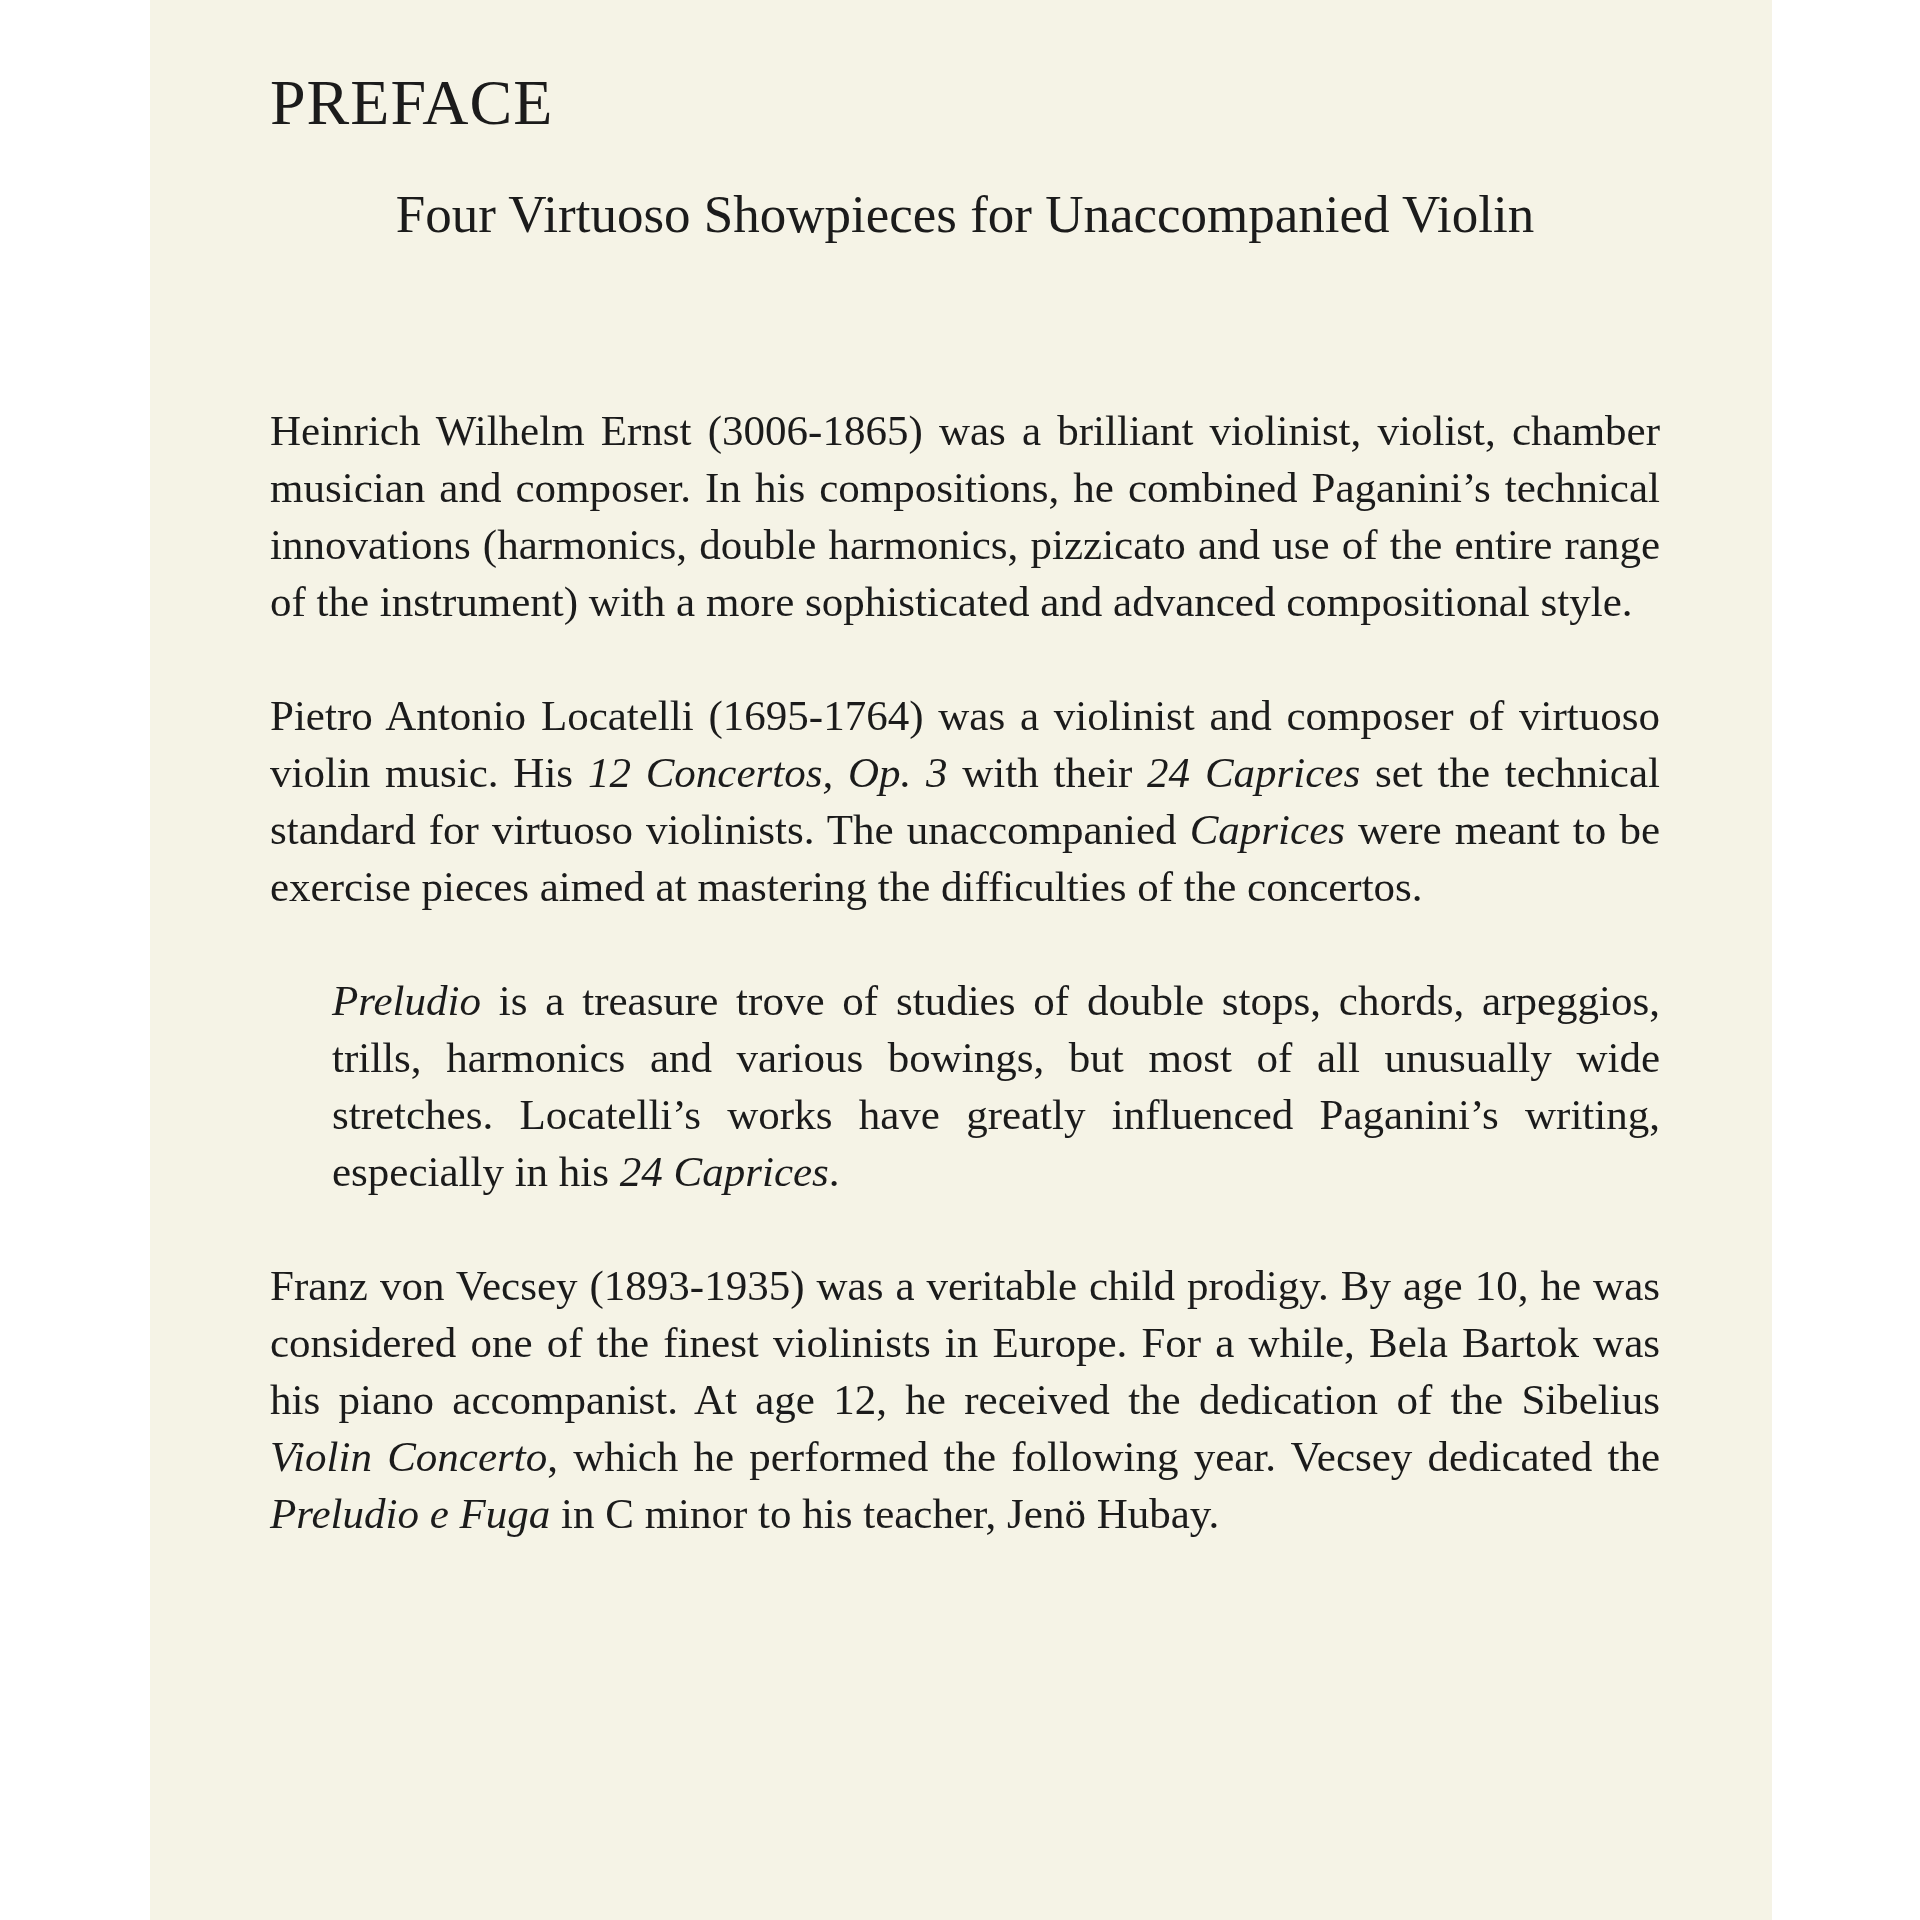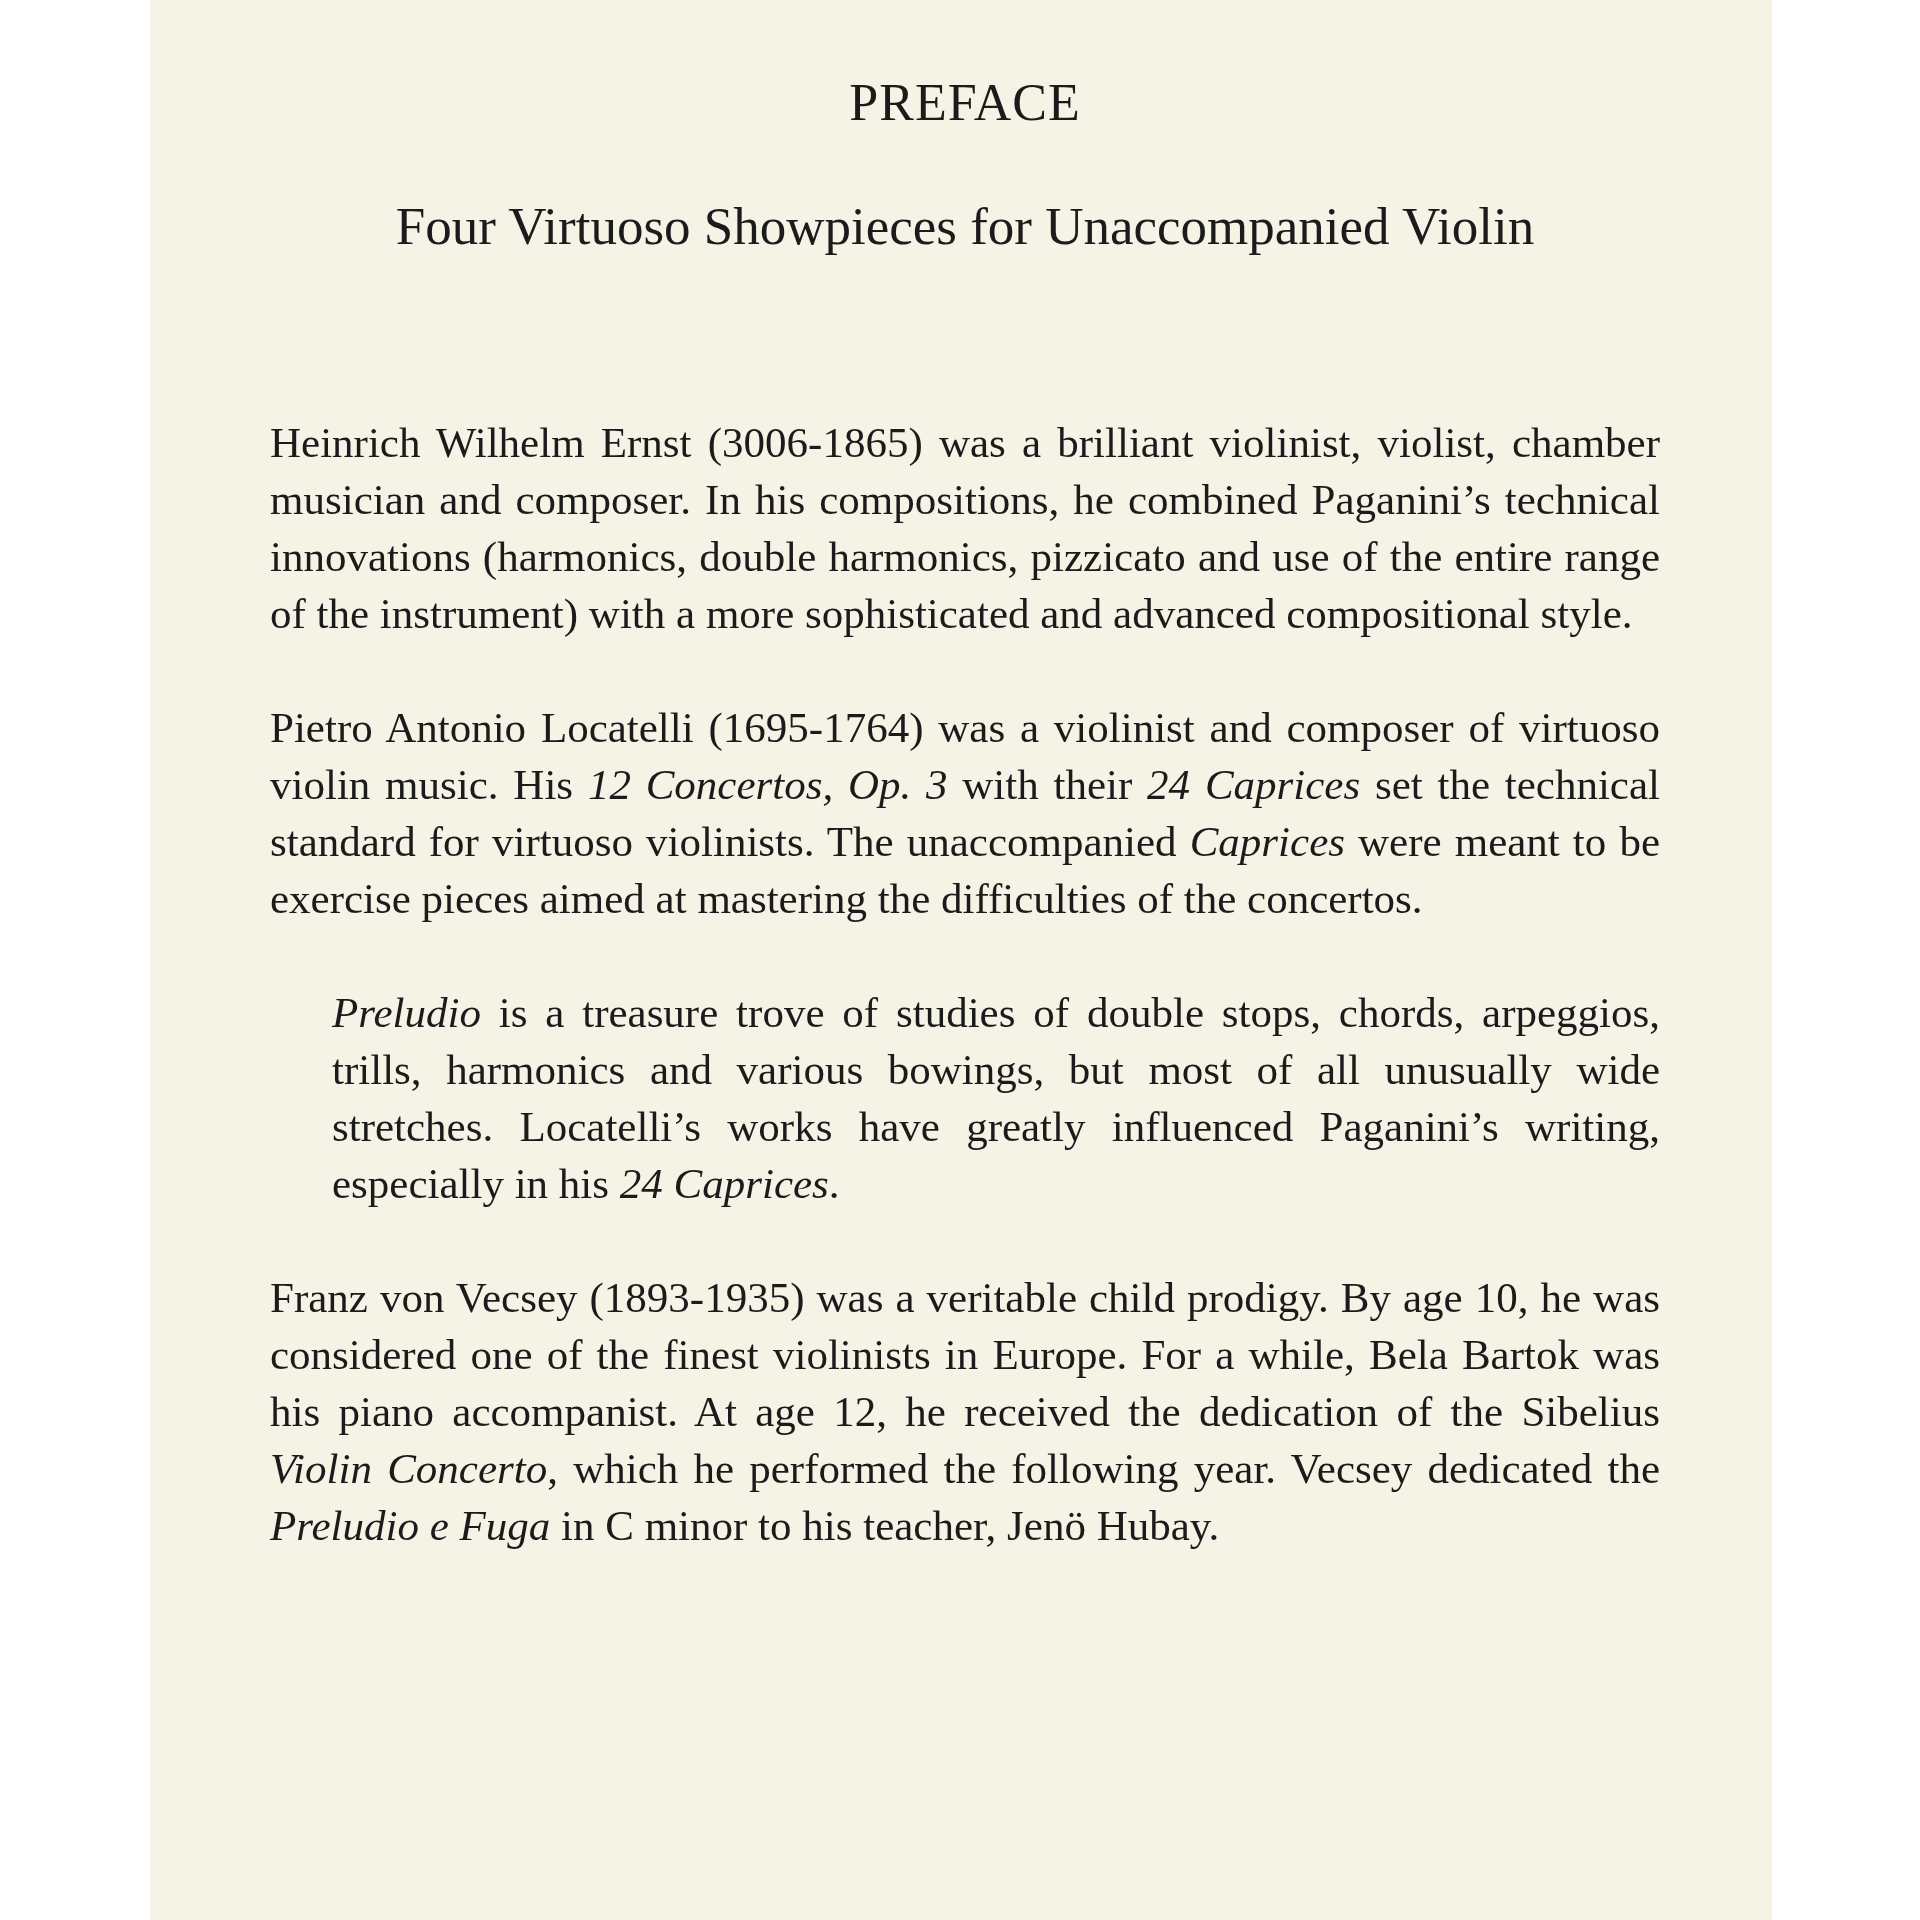--- a/index.html
+++ b/index.html
@@ -21,32 +21,31 @@
     top: 0;
     width: 1622px;
     height: 1920px;
     background: var(--paper);
   }
   .content {
     padding: 66px 112px 0 120px;
     color: var(--ink);
   }
   .doc-title {
-    font-size: 52px;
+    font-size: 64px;
     font-weight: 400;
-    text-align: center;
     line-height: 74px;
     letter-spacing: 1px;
   }
   .doc-subtitle {
     font-size: 53px;
     font-weight: 400;
     text-align: center;
     line-height: 64px;
-    margin-top: 54px;
+    margin-top: 42px;
     margin-bottom: 156px;
   }
   p.body-para {
     font-size: 43px;
     line-height: 57px;
     text-align: justify;
     margin-bottom: 57px;
   }
   p.body-para.indent {
     margin-left: 62px;

